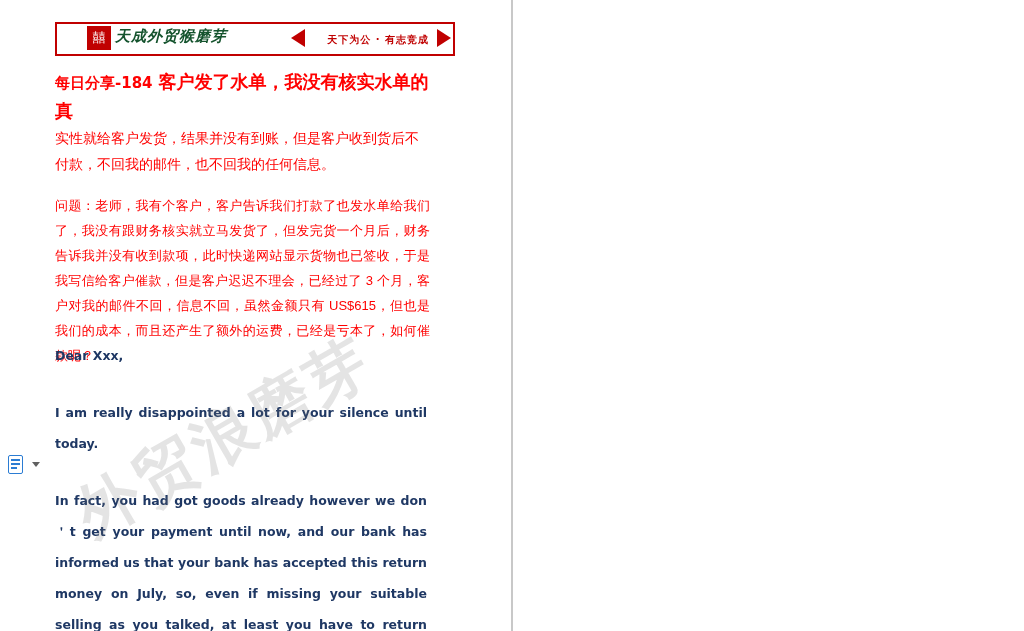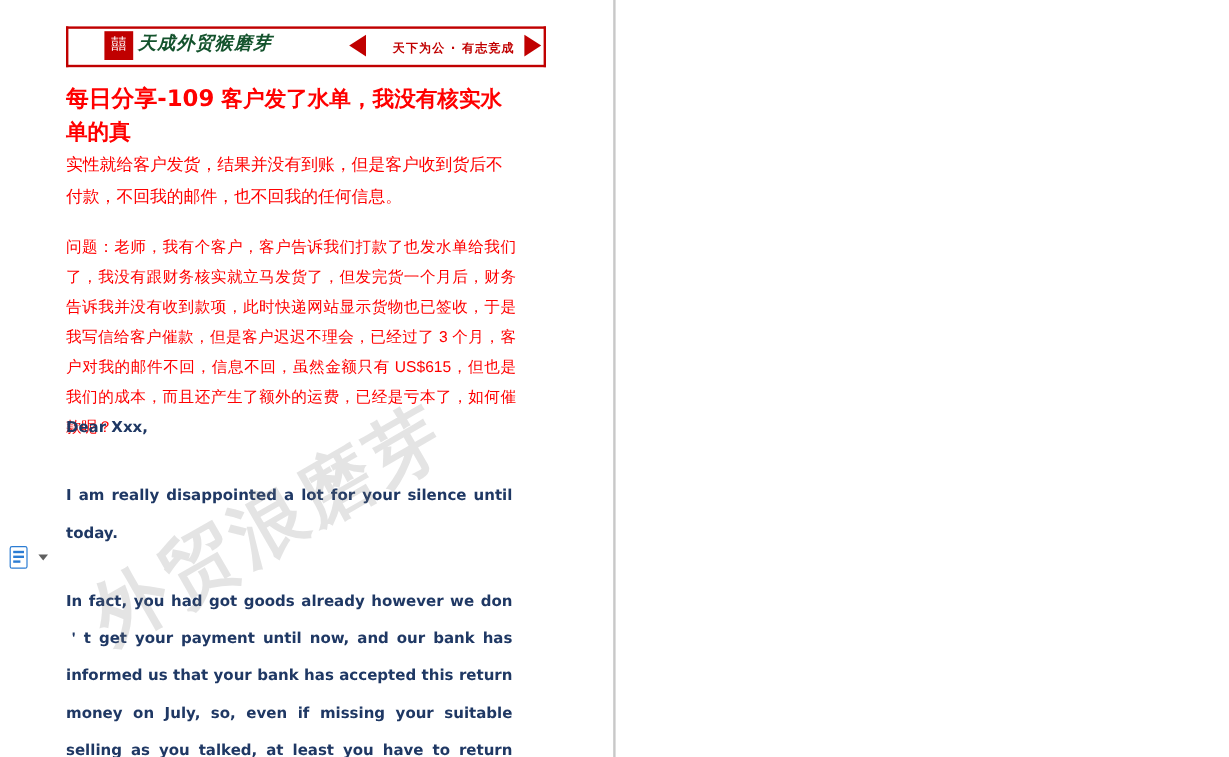--- a/index.html
+++ b/index.html
@@ -125,21 +125,21 @@
     width: 375px;
     color: #ff0000;
   }
   .cn-title-line {
     font-size: 17px;
     font-weight: bold;
     line-height: 28px;
     font-family: "DejaVu Sans", sans-serif;
   }
   .cn-title-line .head {
-    font-size: 19px;
+    font-size: 15px;
   }
   .cn-title-line .tail {
     font-size: 18px;
     font-weight: bold;
   }
   .cn-body-big {
     font-size: 14px;
     font-weight: normal;
     line-height: 26px;
     font-family: "DejaVu Sans", sans-serif;
@@ -237,21 +237,21 @@
     <div class="lh-bracket-r"></div>
     <div class="lh-logo">囍</div>
     <div class="lh-company">天成外贸猴磨芽</div>
     <div class="lh-dec-left"></div>
     <div class="lh-dec-right"></div>
     <div class="lh-slogan">天下为公 · 有志竞成</div>
   </div>
 
   <div class="cn-block">
     <div class="cn-title-line">
-      <span class="head">每日分享</span><span class="head">-109</span>
+      <span class="head">每日分享</span><span class="head">-184</span>
       <span class="tail">客户发了水单，我没有核实水单的真</span>
     </div>
     <div class="cn-body-big">实性就给客户发货，结果并没有到账，但是客户收到货后不</div>
     <div class="cn-body-big">付款，不回我的邮件，也不回我的任何信息。</div>
     <div class="cn-question">问题：老师，我有个客户，客户告诉我们打款了也发水单给我们了，我没有跟财务核实就立马发货了，但发完货一个月后，财务告诉我并没有收到款项，此时快递网站显示货物也已签收，于是我写信给客户催款，但是客户迟迟不理会，已经过了 3 个月，客户对我的邮件不回，信息不回，虽然金额只有 US$615，但也是我们的成本，而且还产生了额外的运费，已经是亏本了，如何催款呢？</div>
   </div>
 
   <div class="en-block en-left">
     <p class="en-p">Dear Xxx,</p>
     <p class="en-p">I am really disappointed a lot for your silence until today.</p>

